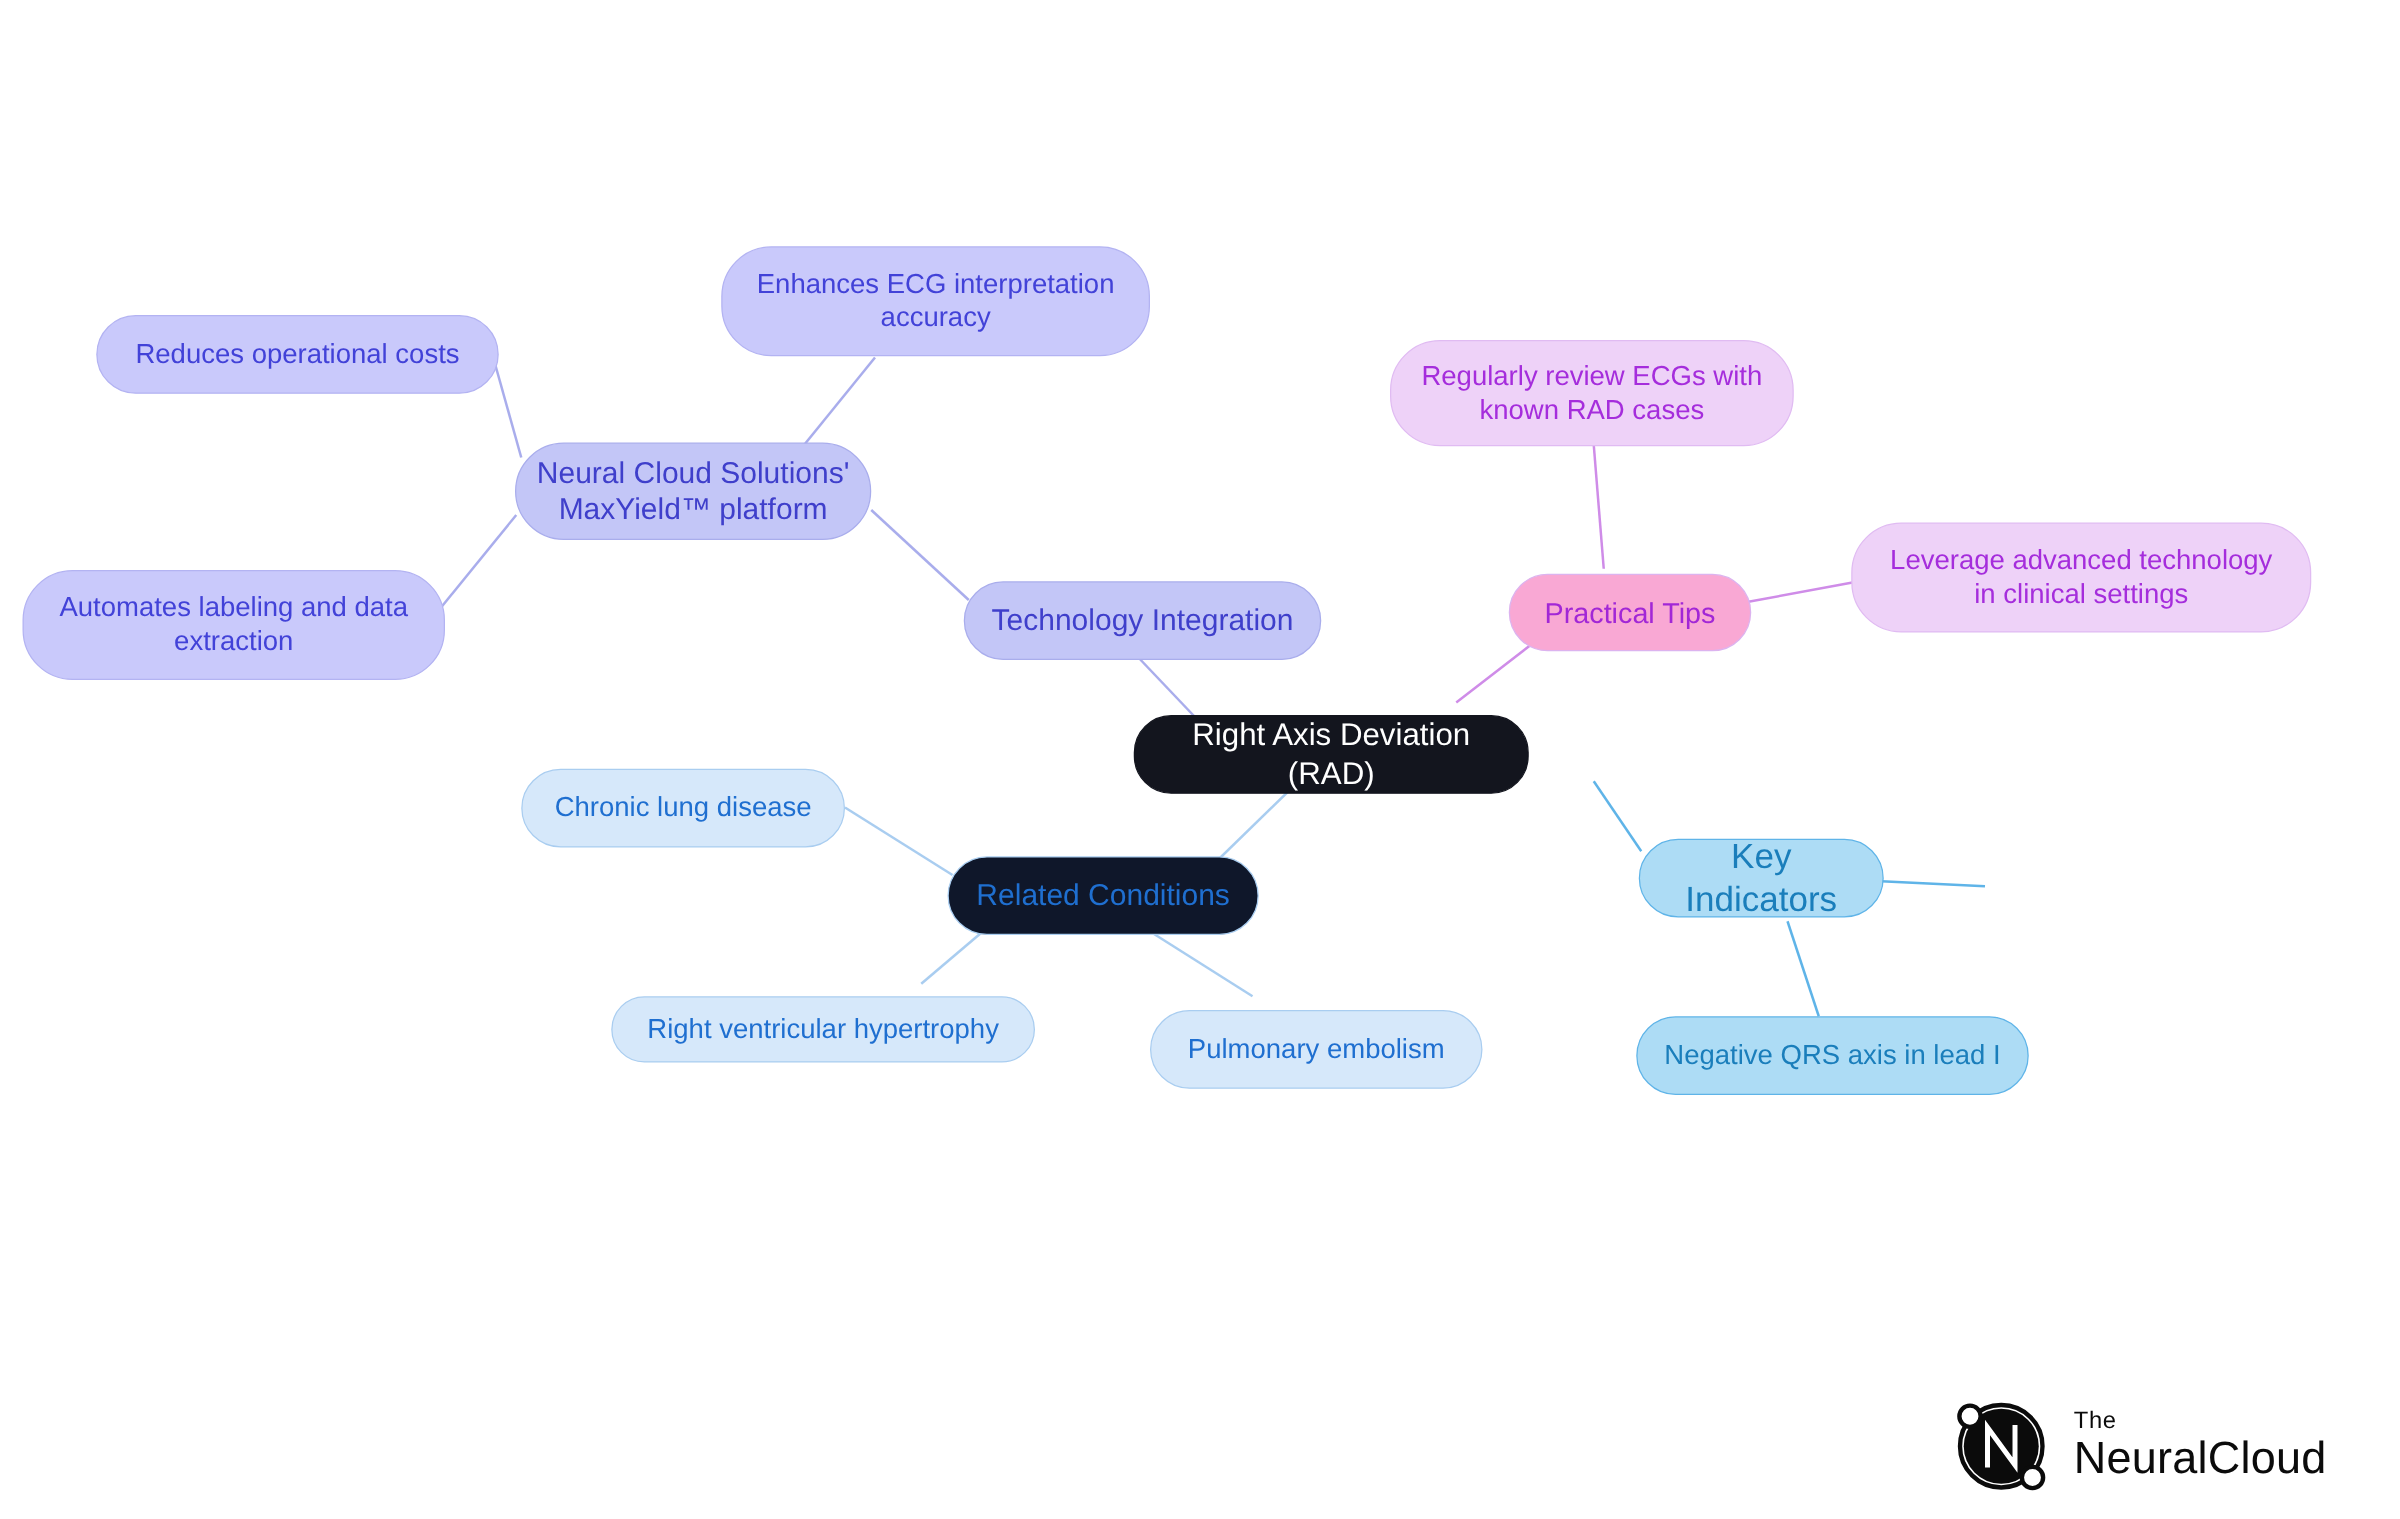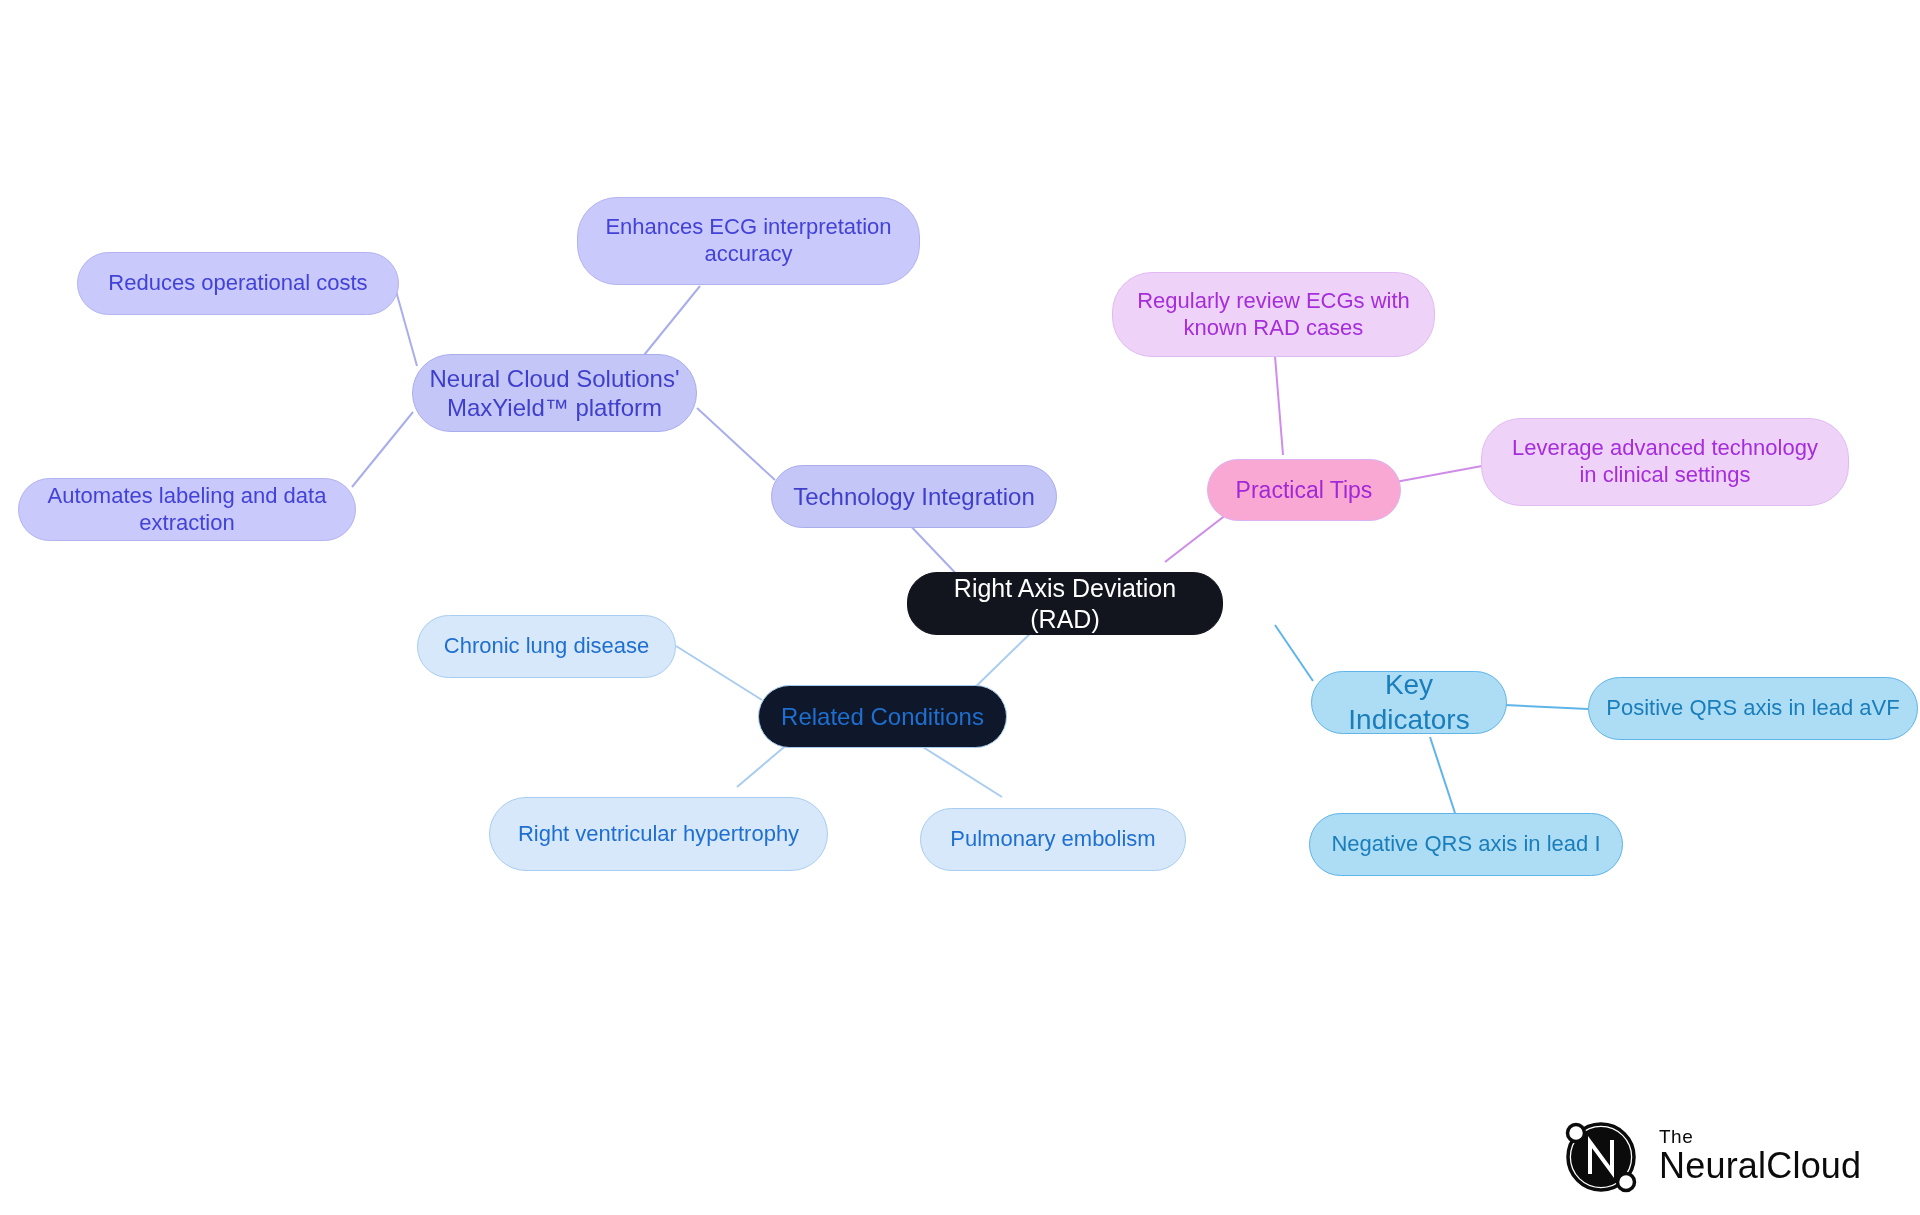--- a/index.html
+++ b/index.html
@@ -169,42 +169,41 @@
   <div class="node purple-mid" style="left:771px; top:465px; width:286px; height:63px;">Technology Integration</div>
 
   <div class="node purple-mid" style="left:412px; top:354px; width:285px; height:78px;">Neural Cloud Solutions'
 MaxYield™ platform</div>
 
   <div class="node purple-leaf" style="left:577px; top:197px; width:343px; height:88px;">Enhances ECG interpretation
 accuracy</div>
 
   <div class="node purple-leaf" style="left:77px; top:252px; width:322px; height:63px;">Reduces operational costs</div>
 
-  <div class="node purple-leaf" style="left:18px; top:478px; width:338px; height:63px;">Automates labeling and data
+  <div class="node purple-leaf" style="left:18px; top:456px; width:338px; height:88px;">Automates labeling and data
 extraction</div>
 
   <div class="node pink-mid" style="left:1207px; top:459px; width:194px; height:62px;">Practical Tips</div>
 
   <div class="node pink-leaf" style="left:1112px; top:272px; width:323px; height:85px;">Regularly review ECGs with
 known RAD cases</div>
 
   <div class="node pink-leaf" style="left:1481px; top:418px; width:368px; height:88px;">Leverage advanced technology
 in clinical settings</div>
 
   <div class="node cyan-mid" style="left:1311px; top:671px; width:196px; height:63px;">Key Indicators</div>
 
-  <div class="node cyan-leaf" style="left:1588px; top:677px; width:330px; height:63px;">Positive QRS axis in lead aVF</div>
 
   <div class="node cyan-leaf" style="left:1309px; top:813px; width:314px; height:63px;">Negative QRS axis in lead I</div>
 
   <div class="node blue-mid" style="left:758px; top:685px; width:249px; height:63px;">Related Conditions</div>
 
   <div class="node blue-leaf" style="left:417px; top:615px; width:259px; height:63px;">Chronic lung disease</div>
 
-  <div class="node blue-leaf" style="left:489px; top:797px; width:339px; height:74px;">Right ventricular hypertrophy</div>
+  <div class="node blue-leaf" style="left:489px; top:797px; width:339px; height:53px;">Right ventricular hypertrophy</div>
 
   <div class="node blue-leaf" style="left:920px; top:808px; width:266px; height:63px;">Pulmonary embolism</div>
 
   <div id="logo">
     <svg id="logo-mark" width="84" height="84" viewBox="0 0 84 84">
       <circle cx="42" cy="43" r="30" fill="#0b0b0b"></circle>
       <circle cx="42" cy="43" r="33" fill="none" stroke="#0b0b0b" stroke-width="3.5"></circle>
       <circle cx="17" cy="19" r="8.5" fill="#ffffff" stroke="#0b0b0b" stroke-width="3.5"></circle>
       <circle cx="67" cy="68" r="8.5" fill="#ffffff" stroke="#0b0b0b" stroke-width="3.5"></circle>
       <path d="M 31 58 L 31 28 L 53 58 L 53 28" fill="none" stroke="#ffffff" stroke-width="4" stroke-linecap="square" stroke-linejoin="miter"></path>

